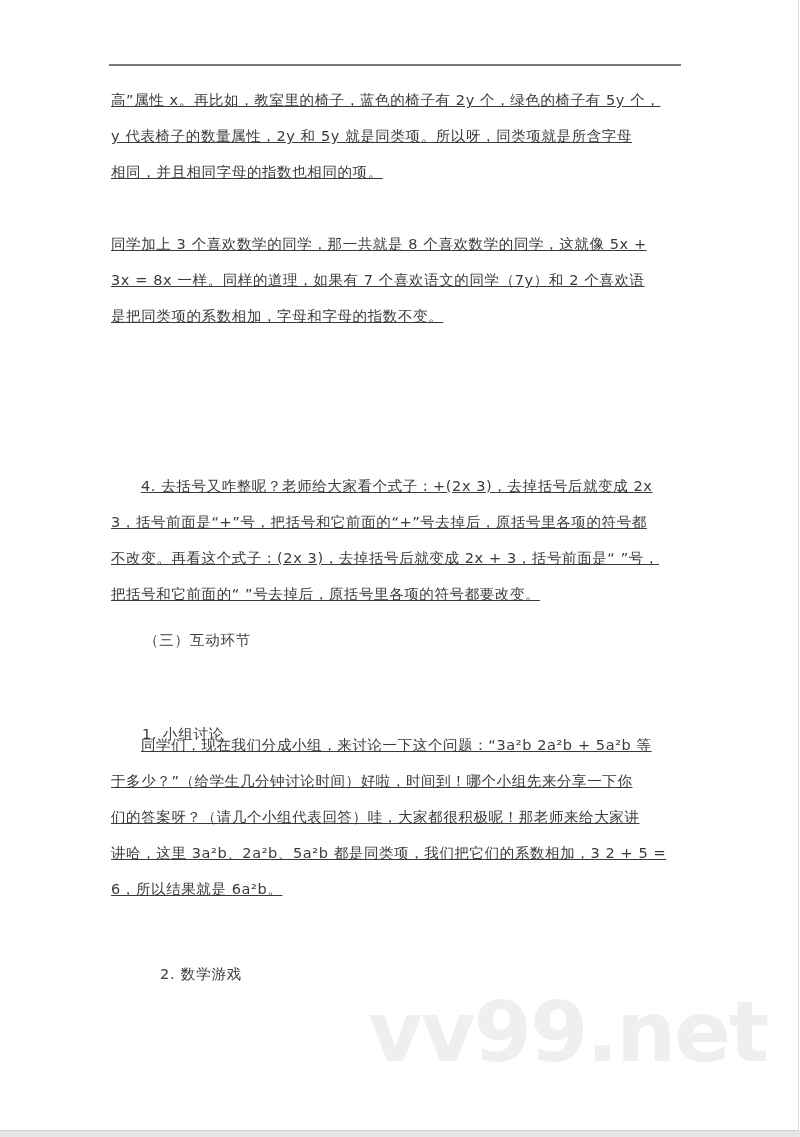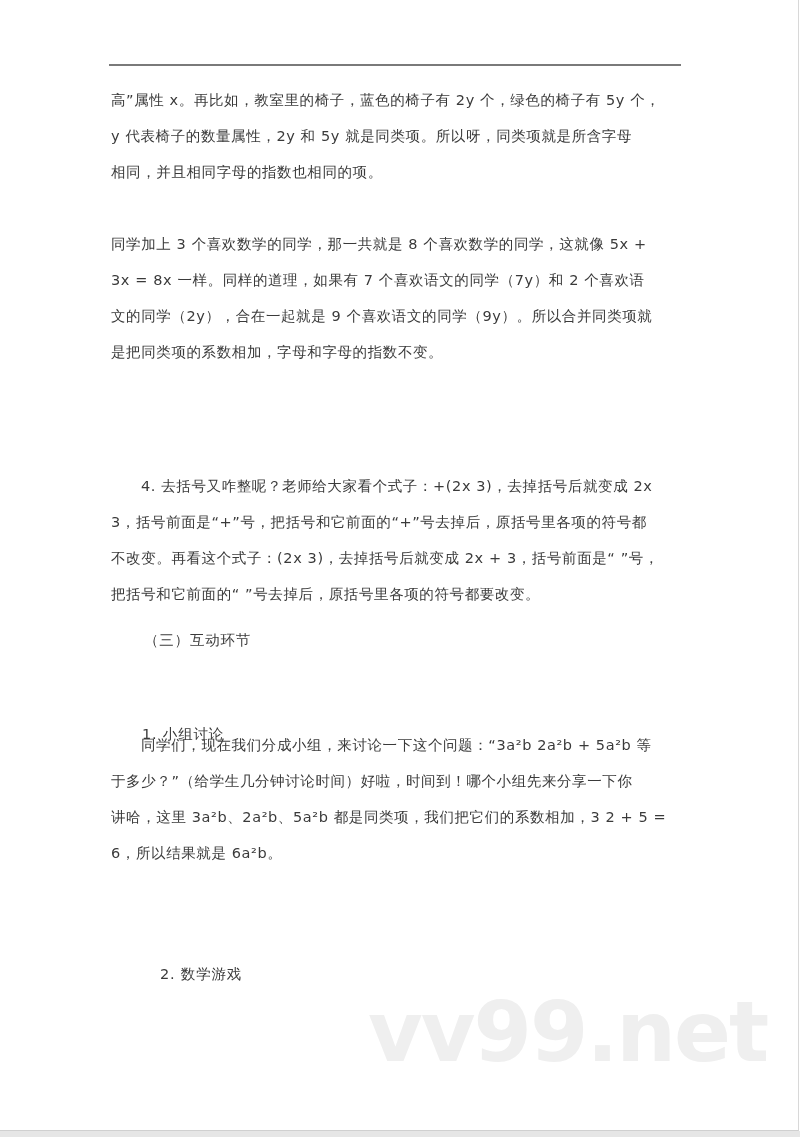--- a/index.html
+++ b/index.html
@@ -48,20 +48,21 @@
       font-size: 14.5px;
       line-height: 36px;
       letter-spacing: 0.6px;
       text-align: justify;
       margin: 0;
     }
     .line {
       display: block;
       white-space: nowrap;
       height: 36px;
+      text-decoration: underline;
     }
     .indent {
       padding-left: 30px;
     }
     .sub-heading {
       position: absolute;
       font-size: 14.5px;
       letter-spacing: 0.8px;
       margin: 0;
       white-space: nowrap;
@@ -88,38 +89,38 @@
 
   <div class="para" style="top:82px;">
     <span class="line">高”属性 x。再比如，教室里的椅子，蓝色的椅子有 2y 个，绿色的椅子有 5y 个，</span>
     <span class="line">y 代表椅子的数量属性，2y 和 5y 就是同类项。所以呀，同类项就是所含字母</span>
     <span class="line">相同，并且相同字母的指数也相同的项。</span>
   </div>
 
   <div class="para" style="top:226px;">
     <span class="line">同学加上 3 个喜欢数学的同学，那一共就是 8 个喜欢数学的同学，这就像 5x +</span>
     <span class="line">3x = 8x 一样。同样的道理，如果有 7 个喜欢语文的同学（7y）和 2 个喜欢语</span>
-    <span class="line">文的同学（2y），合在一起就是 9 个喜欢语文的同学（9y）。所以合并同类项就</span>
     <span class="line">是把同类项的系数相加，字母和字母的指数不变。</span>
   </div>
 
   <div class="para" style="top:468px;">
     <span class="line indent">4. 去括号又咋整呢？老师给大家看个式子：+(2x   3)，去掉括号后就变成 2x</span>
     <span class="line">3，括号前面是“+”号，把括号和它前面的“+”号去掉后，原括号里各项的符号都</span>
     <span class="line">不改变。再看这个式子：(2x   3)，去掉括号后就变成 2x + 3，括号前面是“  ”号，</span>
     <span class="line">把括号和它前面的“  ”号去掉后，原括号里各项的符号都要改变。</span>
   </div>
 
   <div class="sub-heading" style="left:144px; top:631px;">（三）互动环节</div>
 
   <div class="sub-heading" style="left:142px; top:689px;margin-top:36px;">1. 小组讨论</div>
 
   <div class="para" style="top:727px;">
     <span class="line indent">同学们，现在我们分成小组，来讨论一下这个问题：“3a²b   2a²b + 5a²b 等</span>
     <span class="line">于多少？”（给学生几分钟讨论时间）好啦，时间到！哪个小组先来分享一下你</span>
+    <span class="line">们的答案呀？（请几个小组代表回答）哇，大家都很积极呢！那老师来给大家讲</span>
     <span class="line">讲哈，这里 3a²b、2a²b、5a²b 都是同类项，我们把它们的系数相加，3   2 + 5 =</span>
     <span class="line">6，所以结果就是 6a²b。</span>
   </div>
 
   <div class="sub-heading" style="left:160px; top:965px;">2. 数学游戏</div>
 
   <div class="watermark">vv99.net</div>
 
 </div>
 

